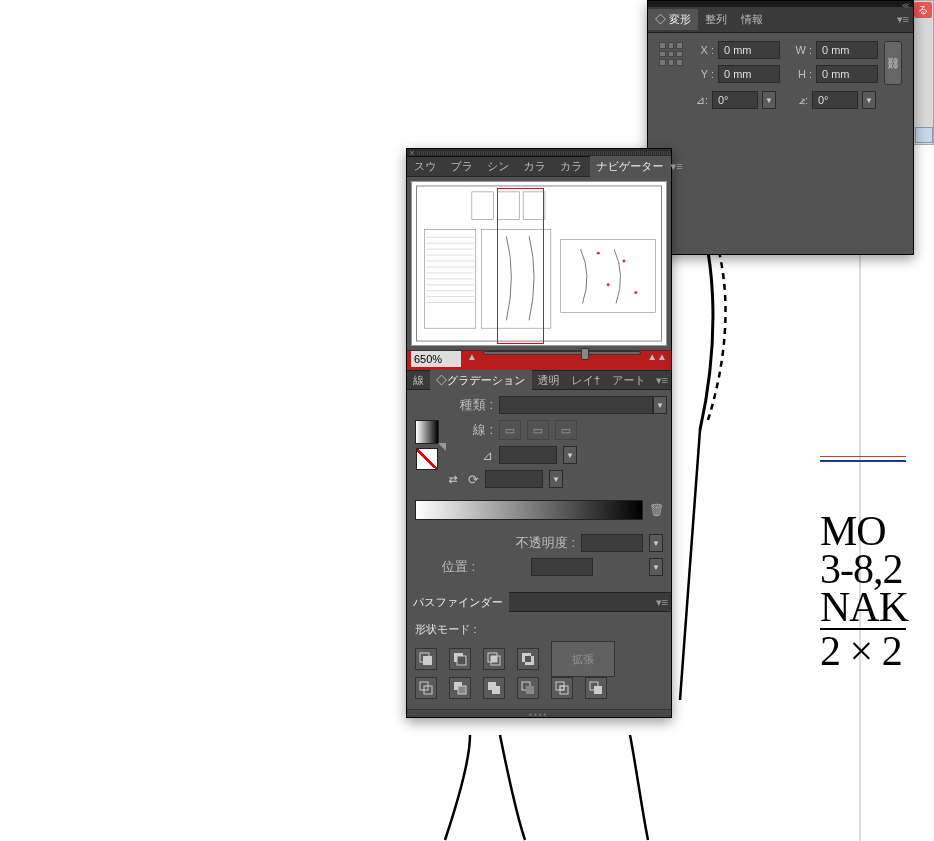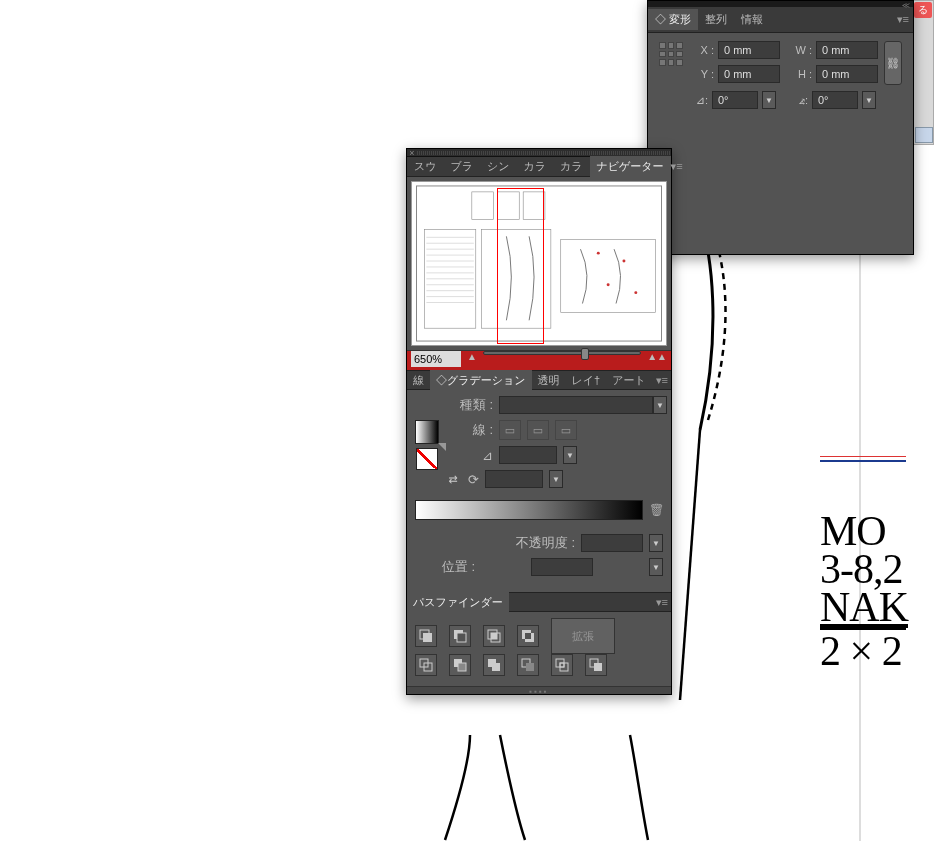--- a/index.html
+++ b/index.html
@@ -94,21 +94,21 @@
   <path d="M700 200 C732 260 733 340 708 420" stroke="#000" stroke-width="2.5" fill="none" stroke-dasharray="6 5"></path>
   <path d="M700 430 C697 480 690 560 680 700" stroke="#000" stroke-width="2.5" fill="none"></path>
   <line x1="860" y1="0" x2="860" y2="841" stroke="#bbb" stroke-width="1"></line>
 </svg>
 
 <div class="rtxt">
   <div class="hr"></div>
     <div class="hb"></div>
   <div class="big">MO</div>
   <div class="big">3-8,2</div>
-  <div class="big" style="text-decoration:underline">NAK</div>
+  <div class="big" style="">NAK</div>
   <div class="rule"></div>
   <div class="big">2 × 2</div>
 </div>
 
 <div class="sliver">
   <div class="close">る</div>
   <div class="tag"></div>
 </div>
 
 <div id="transform" class="panel">
@@ -295,20 +295,21 @@
       <input class="field" style="width: 62px;" value="">
         <span class="dropbtn">▼</span>
     </div>
   </div>
 
   <div class="sect-head">
     <span class="tab active">パスファインダー</span>
     <span class="flyout">▾≡</span>
   </div>
   <div class="pf-body">
+    <div class="hdr">形状モード :</div>
     <div class="pf-row">
       <span class="pf-btn">
           <svg viewBox="0 0 16 16">
             <rect x="2" y="2" width="9" height="9" fill="none" stroke="#ccc"></rect>
             <rect x="5" y="5" width="9" height="9" fill="#ccc"></rect>
           </svg>
         </span>
       <span class="pf-btn">
           <svg viewBox="0 0 16 16">
             <rect x="2" y="2" width="9" height="9" fill="#ccc"></rect>

